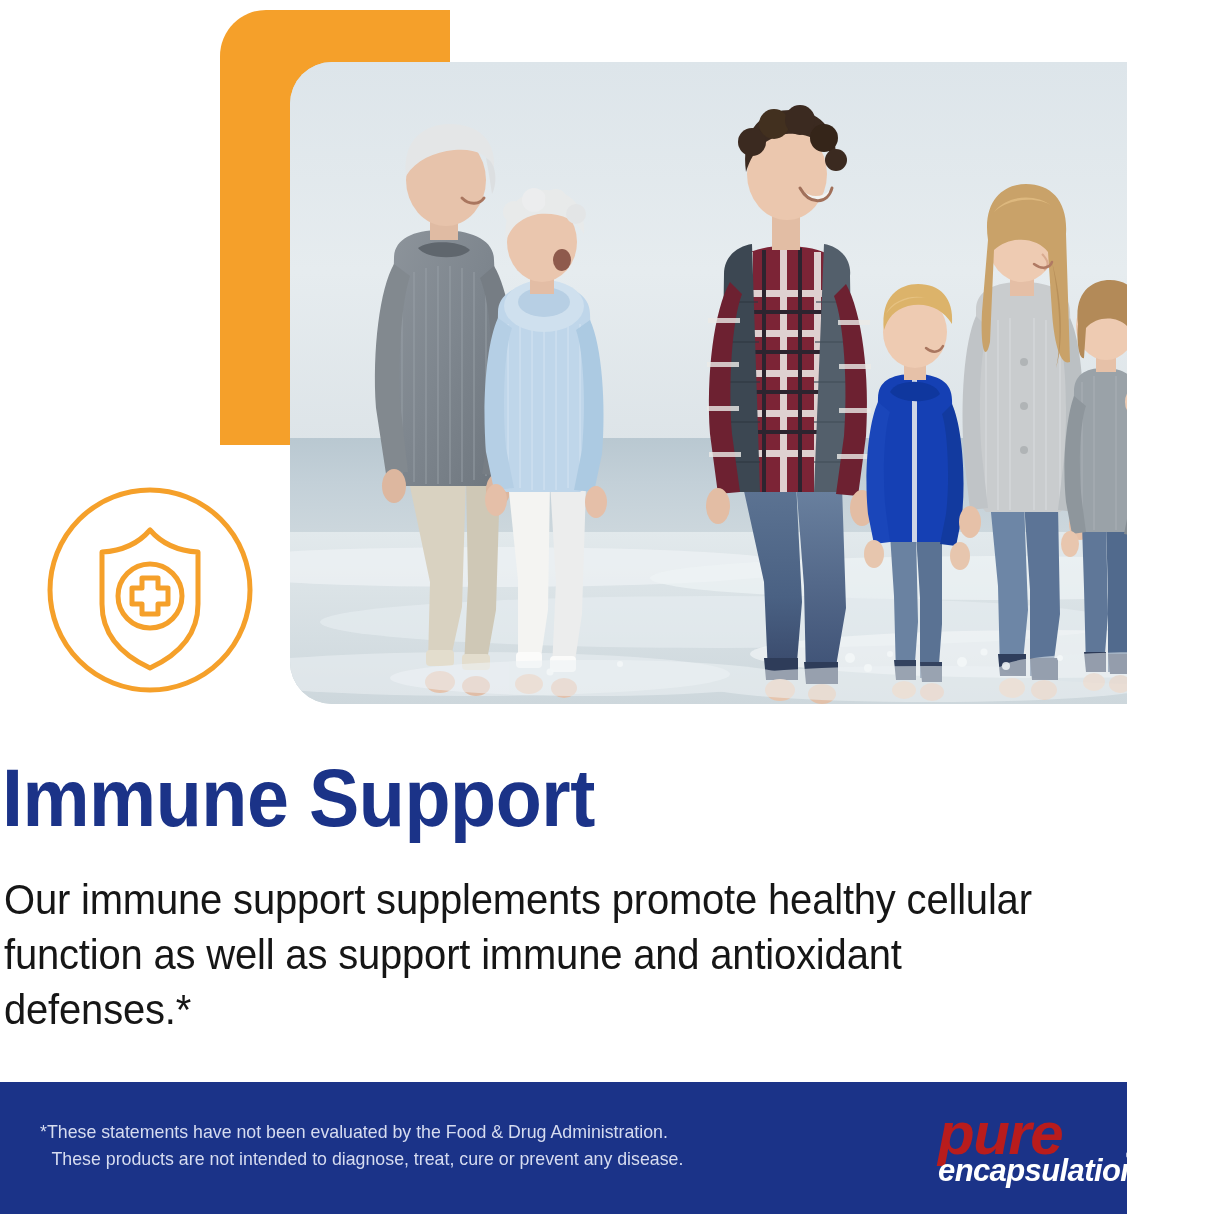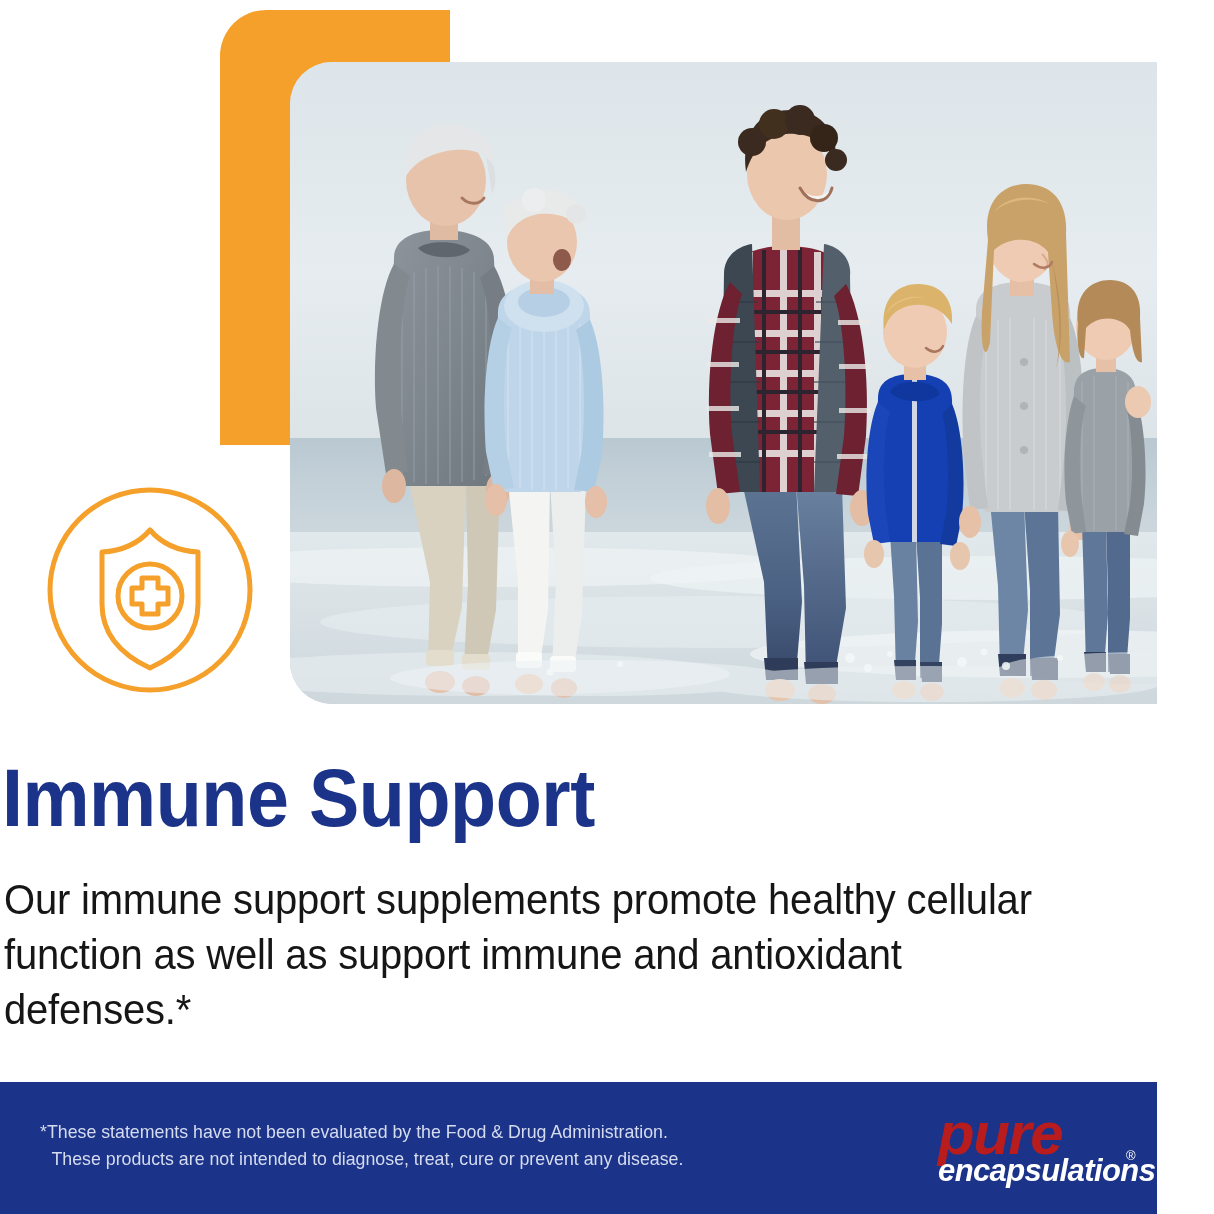--- a/index.html
+++ b/index.html
@@ -9,21 +9,20 @@
   }
   body {
     font-family: "Liberation Sans", sans-serif;
   }
   .page {
     position: relative;
     width: 1127px;
     height: 1214px;
     overflow: hidden;
     background: #ffffff;
-    padding-left: 30px;
   }
 
   
   .accent-block {
     position: absolute;
     left: 220px;
     top: 10px;
     width: 230px;
     height: 435px;
     background: #F5A02A;

